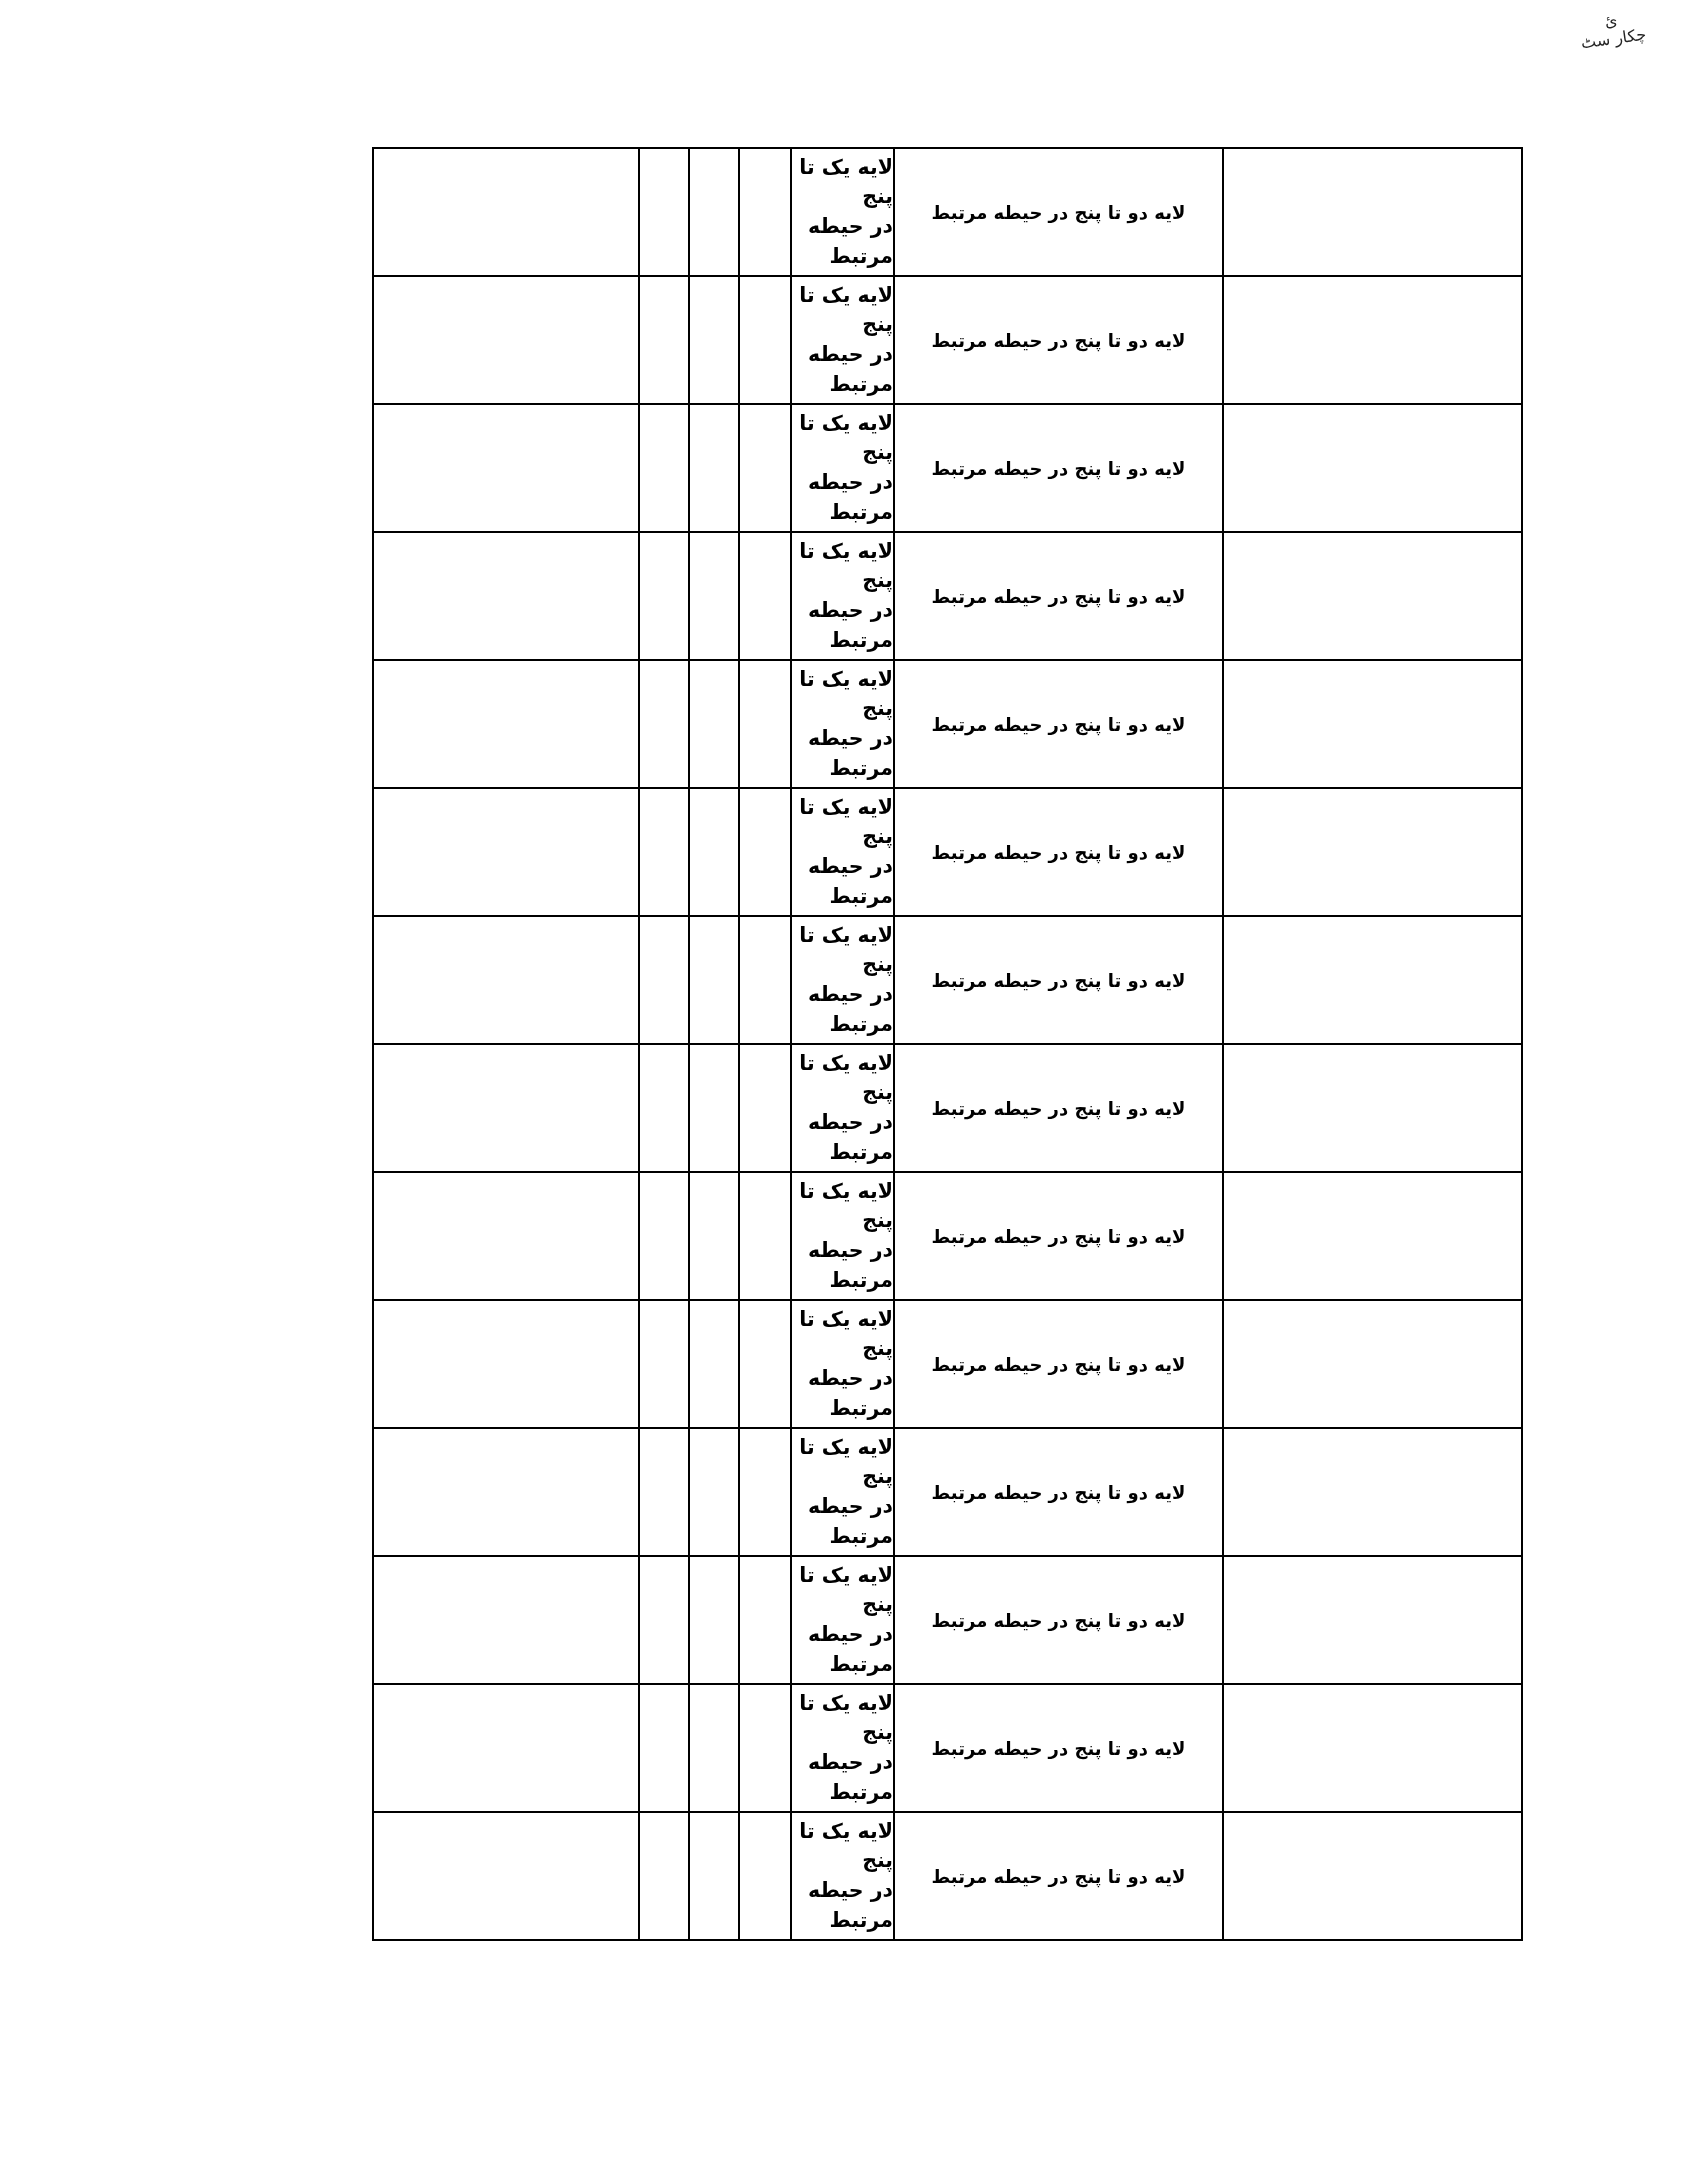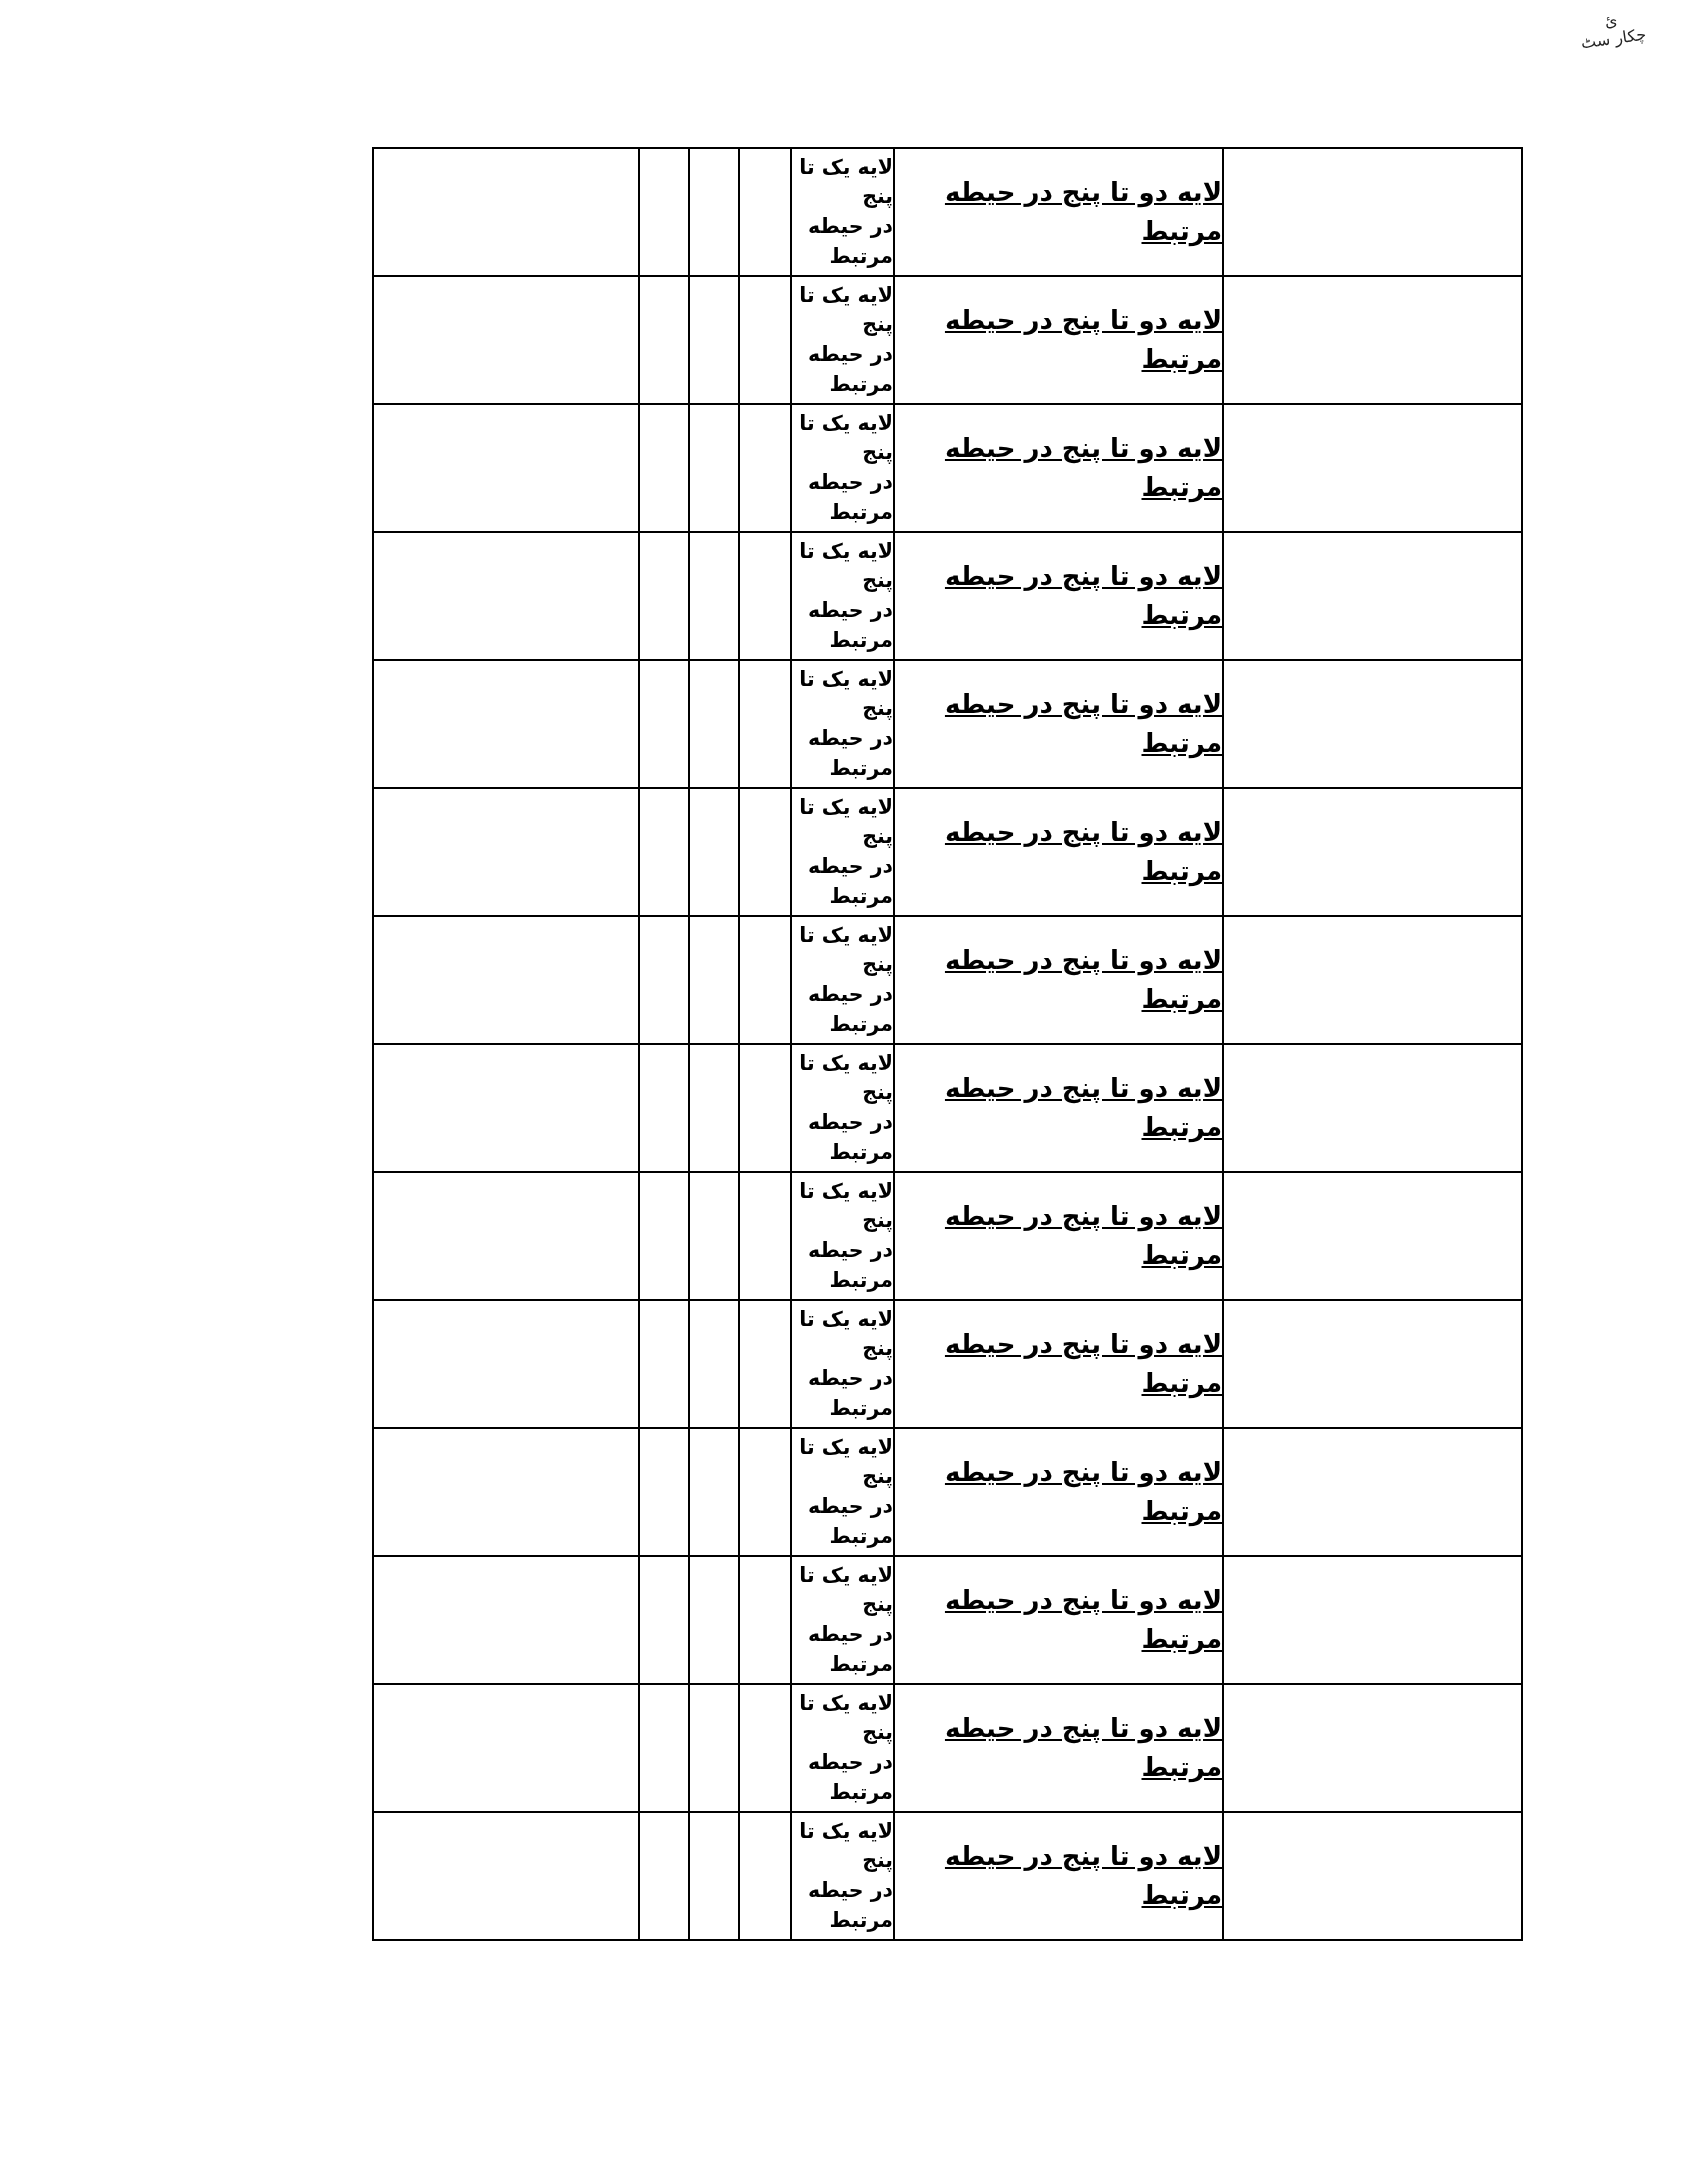--- a/index.html
+++ b/index.html
@@ -76,27 +76,26 @@
     font-family: "DejaVu Sans", sans-serif;
     font-weight: bold;
     font-size: 20.5px;
     line-height: 1.45;
     padding: 4px 9.3px 4px 6.6px;
     direction: rtl;
   }
   td.cell-desc {
     font-family: "DejaVu Sans", sans-serif;
     font-weight: bold;
-    font-size: 26px;
+    font-size: 18px;
     line-height: 1.5;
-    text-align: right;
+    text-align: center;
     padding: 4px 8px 4px 8px;
     direction: rtl;
     white-space: normal;
-    text-decoration: underline;
   }
   td.cell-blank {
     background: #ffffff;
   }
   .twoline {
     display: block;
   }
 </style>
 </head>
 <body>

